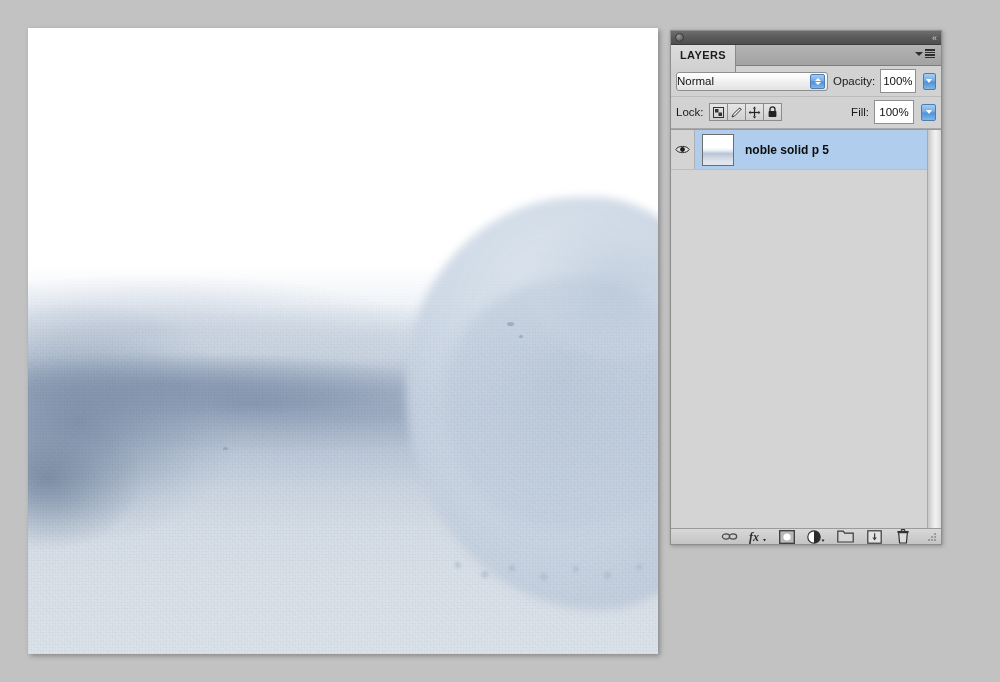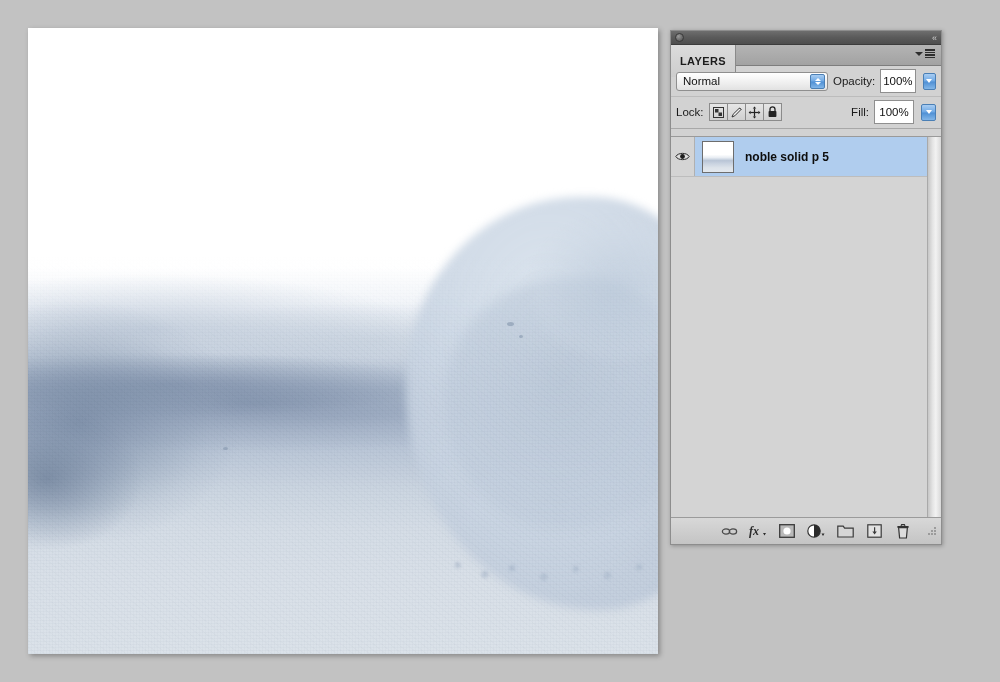--- a/index.html
+++ b/index.html
@@ -178,21 +178,21 @@
     cursor: pointer;
   }
   .tab-strip {
     height: 21px;
     background: linear-gradient(to bottom, #b4b4b4 0%, #a2a2a2 100%);
     border-bottom: 1px solid #7d7d7d;
     display: flex; align-items: stretch; position: relative;
   }
   .tab {
     padding: 16px 9px;
-    display: flex; align-items: center;
+    display: flex; align-items: flex-end;
     font-size: 11px; font-weight: bold; color: #1c1c1c;
     background: linear-gradient(to bottom, #dcdcdc 0%, #cdcdcd 100%);
     border-right: 1px solid #8a8a8a;
     letter-spacing: 0.4px;
     cursor: pointer;
   }
   .tab-menu {
     position: absolute; right: 6px; top: 4px;
     display: flex; align-items: center; gap: 2px; cursor: pointer;
   }
@@ -213,21 +213,20 @@
   .ctrl-row.r1 { border-bottom: 1px solid #bcbcbc; }
   .ctrl-row.r2 { border-bottom: 1px solid #a8a8a8; padding-bottom: 4px; }
 
   .blend-select {
     flex: 0 0 152px;
     height: 19px;
     background: linear-gradient(to bottom, #ffffff 0%, #f0f0f0 55%, #e2e2e2 100%);
     border: 1px solid #8f8f8f;
     border-radius: 3px;
     display: flex; align-items: center;
-    padding-left: 6px;
     font-size: 11.5px; color: #111;
     position: relative; cursor: pointer;
   }
   .stepper-btn {
     position: absolute; right: 2px; top: 1px;
     width: 15px; height: 15px;
     border-radius: 2px;
     background: linear-gradient(to bottom, #a9cdf2 0%, #6ea8e4 48%, #4e8fd4 52%, #82b6e8 100%);
     border: 1px solid #4a7fb5;
     display: flex; flex-direction: column; align-items: center; justify-content: center; gap: 1px;
@@ -277,21 +276,20 @@
   .lock-btn:first-child { margin-left: 0; }
 
   
   .layer-list {
     flex: 1;
     background: #d4d4d4;
     border-top: 1px solid #9a9a9a;
     overflow: hidden;
     position: relative;
     display: flex;
-    margin-top: 7px;
   }
   .layer-rows { flex: 1; min-width: 0; }
   .layer-row {
     height: 40px;
     display: flex; align-items: center;
     border-bottom: 1px solid #bdbdbd;
     background: #d4d4d4;
     cursor: pointer;
   }
   .layer-row.selected { background: #b0cdee; }
@@ -339,21 +337,21 @@
     display: flex; align-items: center; justify-content: center;
   }
 
   .list-scrollbar {
     width: 14px;
     background: linear-gradient(to right, #c6c6c6 0%, #e4e4e4 35%, #f2f2f2 60%, #d8d8d8 100%);
     border-left: 1px solid #a9a9a9;
   }
 
   .panel-footer {
-    height: 27px;
+    height: 16px;
     background: linear-gradient(to bottom, #d8d8d8 0%, #c4c4c4 100%);
     border-top: 1px solid #9b9b9b;
     display: flex; align-items: center; justify-content: flex-end;
     padding-right: 4px; gap: 11px;
     position: relative;
   }
   .footer-icon {
     width: 18px; height: 18px;
     display: flex; align-items: center; justify-content: center;
     cursor: pointer;

